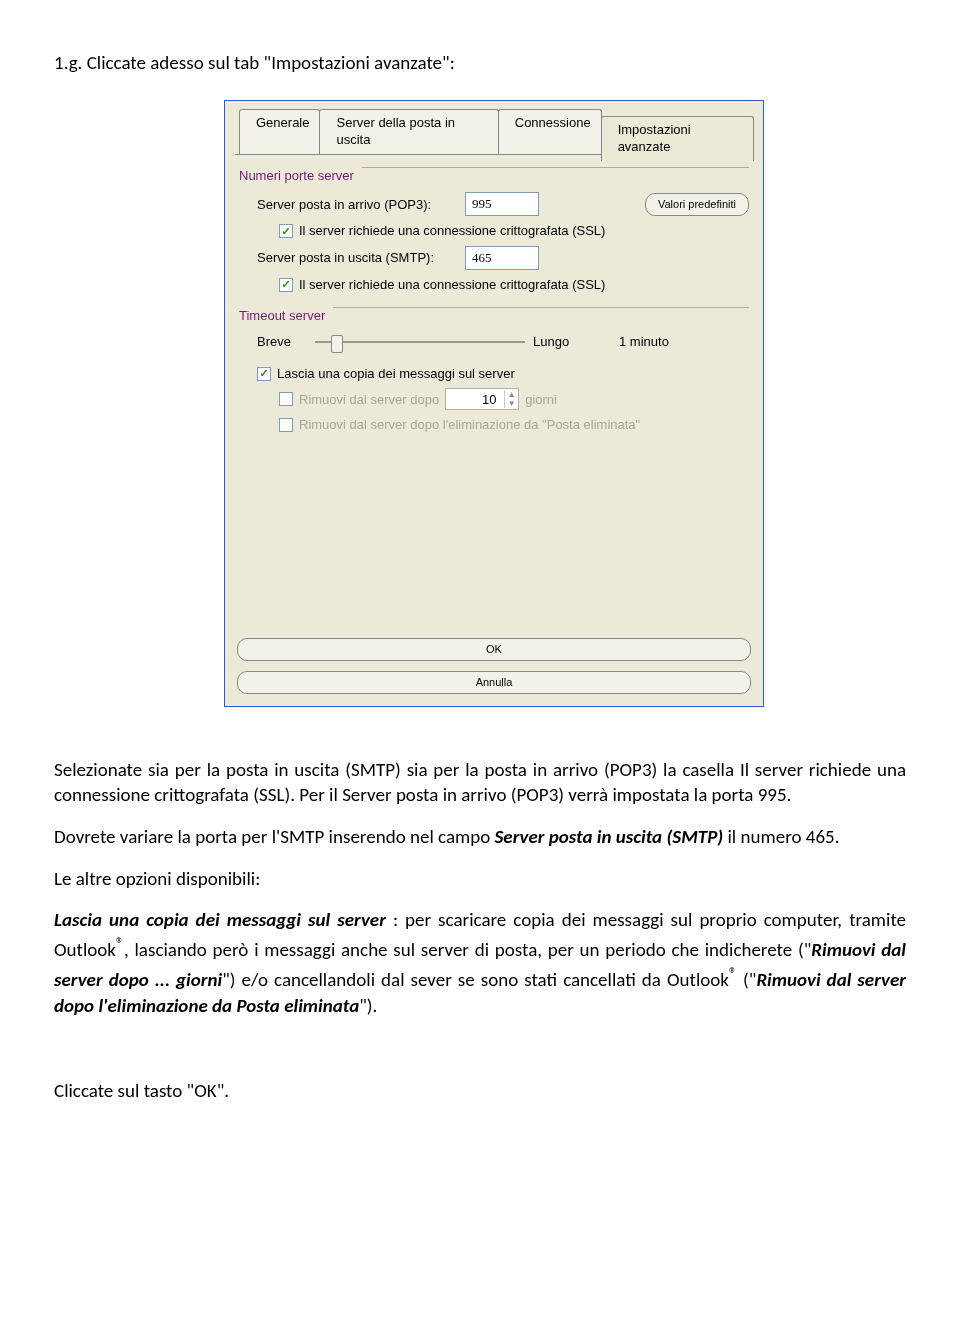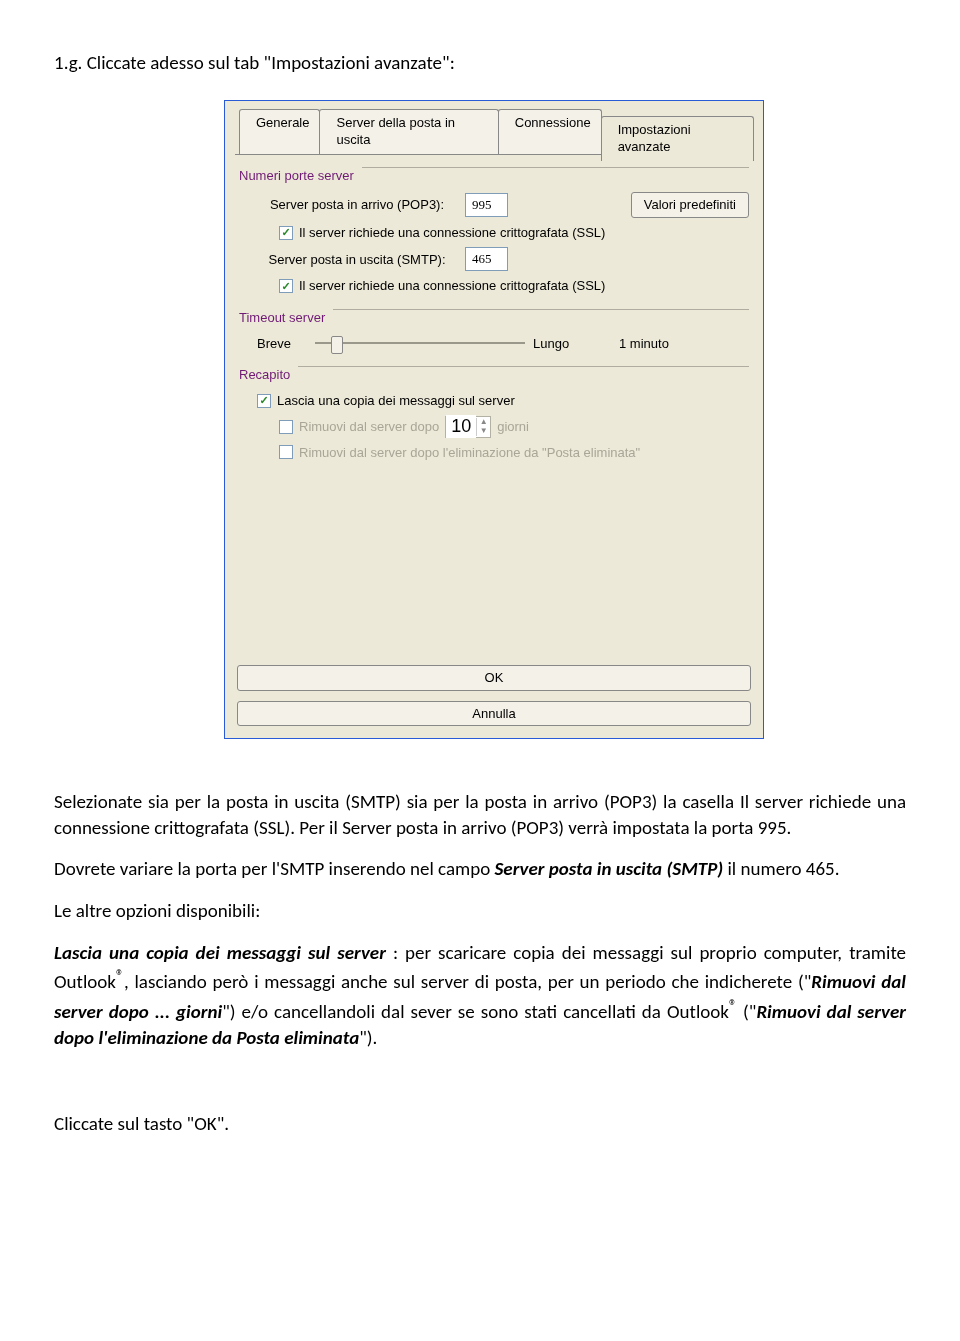--- a/index.html
+++ b/index.html
@@ -68,29 +68,29 @@
   }
 
   .group { margin: 0 4px 14px 4px; }
   .group-hdr {
     display:flex; gap:8px; margin-bottom:8px;
     color:#701a75;
   }
   .group-hdr .line { flex:1; height:1px; background:#b0ada0; }
 
   .row { display:flex; align-items:center; gap:8px; margin:6px 0 6px 18px; }
-  .lbl { min-width:200px;text-align:center; }
+  .lbl { min-width:200px; }
   .txt {
-    width:43px; height:24px;
+    width:74px; height:24px;
     border:1px solid #7f9db9; background:#fff;
     padding:2px 6px; font-family:Tahoma; font-size:13px;
   }
   .btn {
     border:1px solid #888; background:#f4f1e8;
-    padding:3px 12px; border-radius:3px; font-size:13px;
+    padding:3px 12px; border-radius:10px; font-size:11px;
     min-width:92px; text-align:center;
   }
   .chkrow { display:flex; align-items:center; gap:6px; margin:6px 0 6px 40px; }
   .chkbox {
     width:14px;height:14px;border:1px solid #7f9db9;background:#fff;
     display:flex;align-items:center;justify-content:center;
     font-size:11px;color:#2a8a2a;font-weight:bold;
   }
 
   .slider-row { display:flex; align-items:center; margin:6px 0 6px 18px; }
@@ -107,21 +107,21 @@
     background:#f4f1e8; border:1px solid #888; border-radius:2px;
   }
   .slider-lbl-r { width:60px; }
   .slider-val { margin-left:26px; }
 
   .disabled { color:#a9a698; }
   .spin {
     display:inline-flex; align-items:center;
     border:1px solid #b3b0a4; background:#fff; height:22px;
   }
-  .spin input { border:none; width:30px; text-align:center; font-size:18px;background:#fff; }
+  .spin input { border:none; width:30px; text-align:center; font-size:13px;background:#fff;margin-left:28px; }
   .spin .arrows { display:flex;flex-direction:column;width:14px; }
   .spin .ar { height:9px;border-left:1px solid #ccc;display:flex;align-items:center;justify-content:center;font-size:8px;color:#888;line-height:1; }
 
   .blank-area { height:170px; }
 
   .dlg-footer {
     display:flex; justify-content:flex-end; gap:10px; padding:10px 12px 12px 12px;flex-direction:column;
   }
 </style>
 </head>
@@ -181,24 +181,20 @@
           <div class="slider-track">
             <div class="track"></div>
             <div class="thumb"></div>
           </div>
           <span class="slider-lbl-r">Lungo</span>
           <span class="slider-val">1 minuto</span>
         </div>
       </div>
 
       <div class="group">
-        <div class="group-hdr">
-          <span>Recapito</span>
-          <div class="line"></div>
-        </div>
         <div class="chkrow" style="margin-left:18px">
           <div class="chkbox">
               <span>✓</span>
             </div>
           <span>Lascia una copia dei messaggi sul server</span>
         </div>
         <div class="chkrow disabled">
           <div class="chkbox" style="color:transparent"></div>
           <span>Rimuovi dal server dopo</span>
           <span class="spin">

